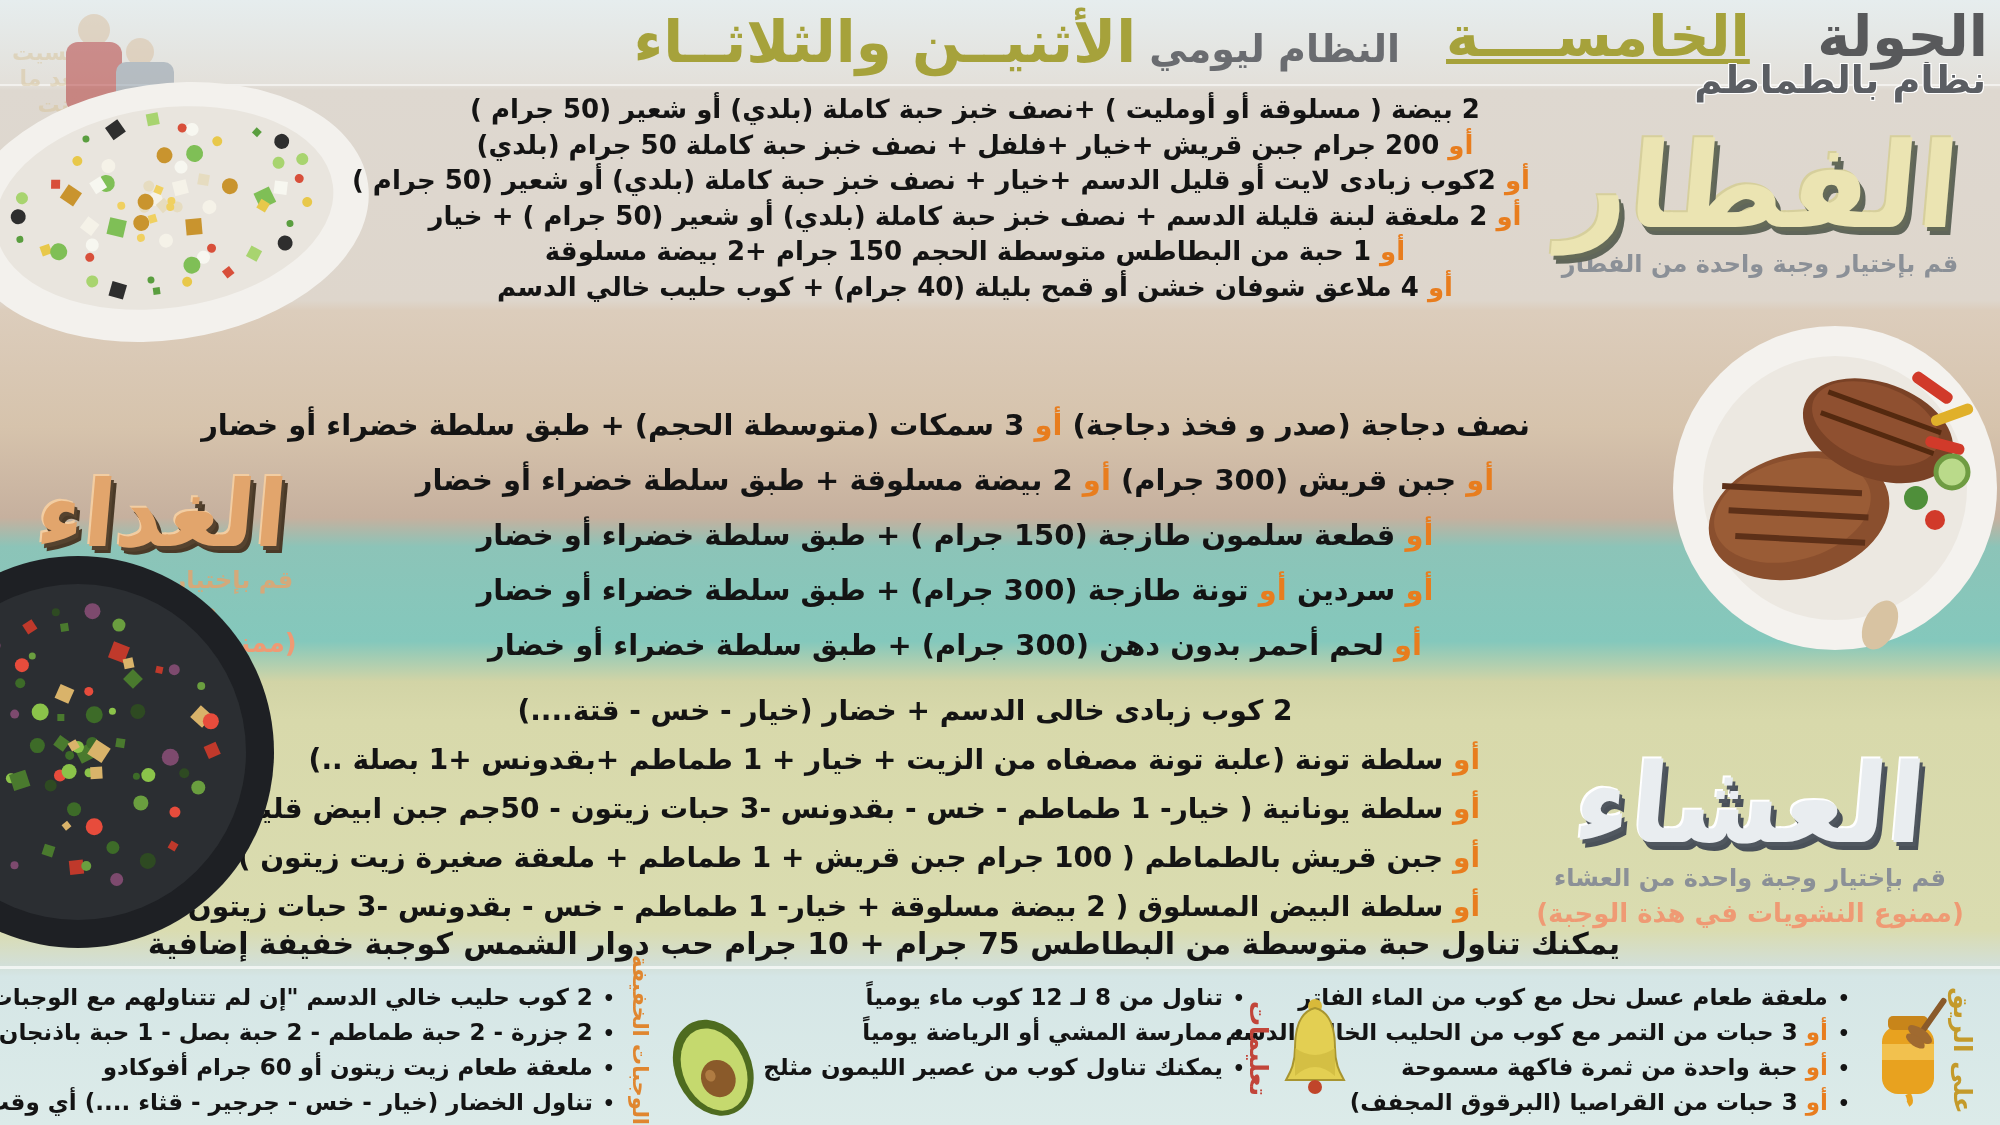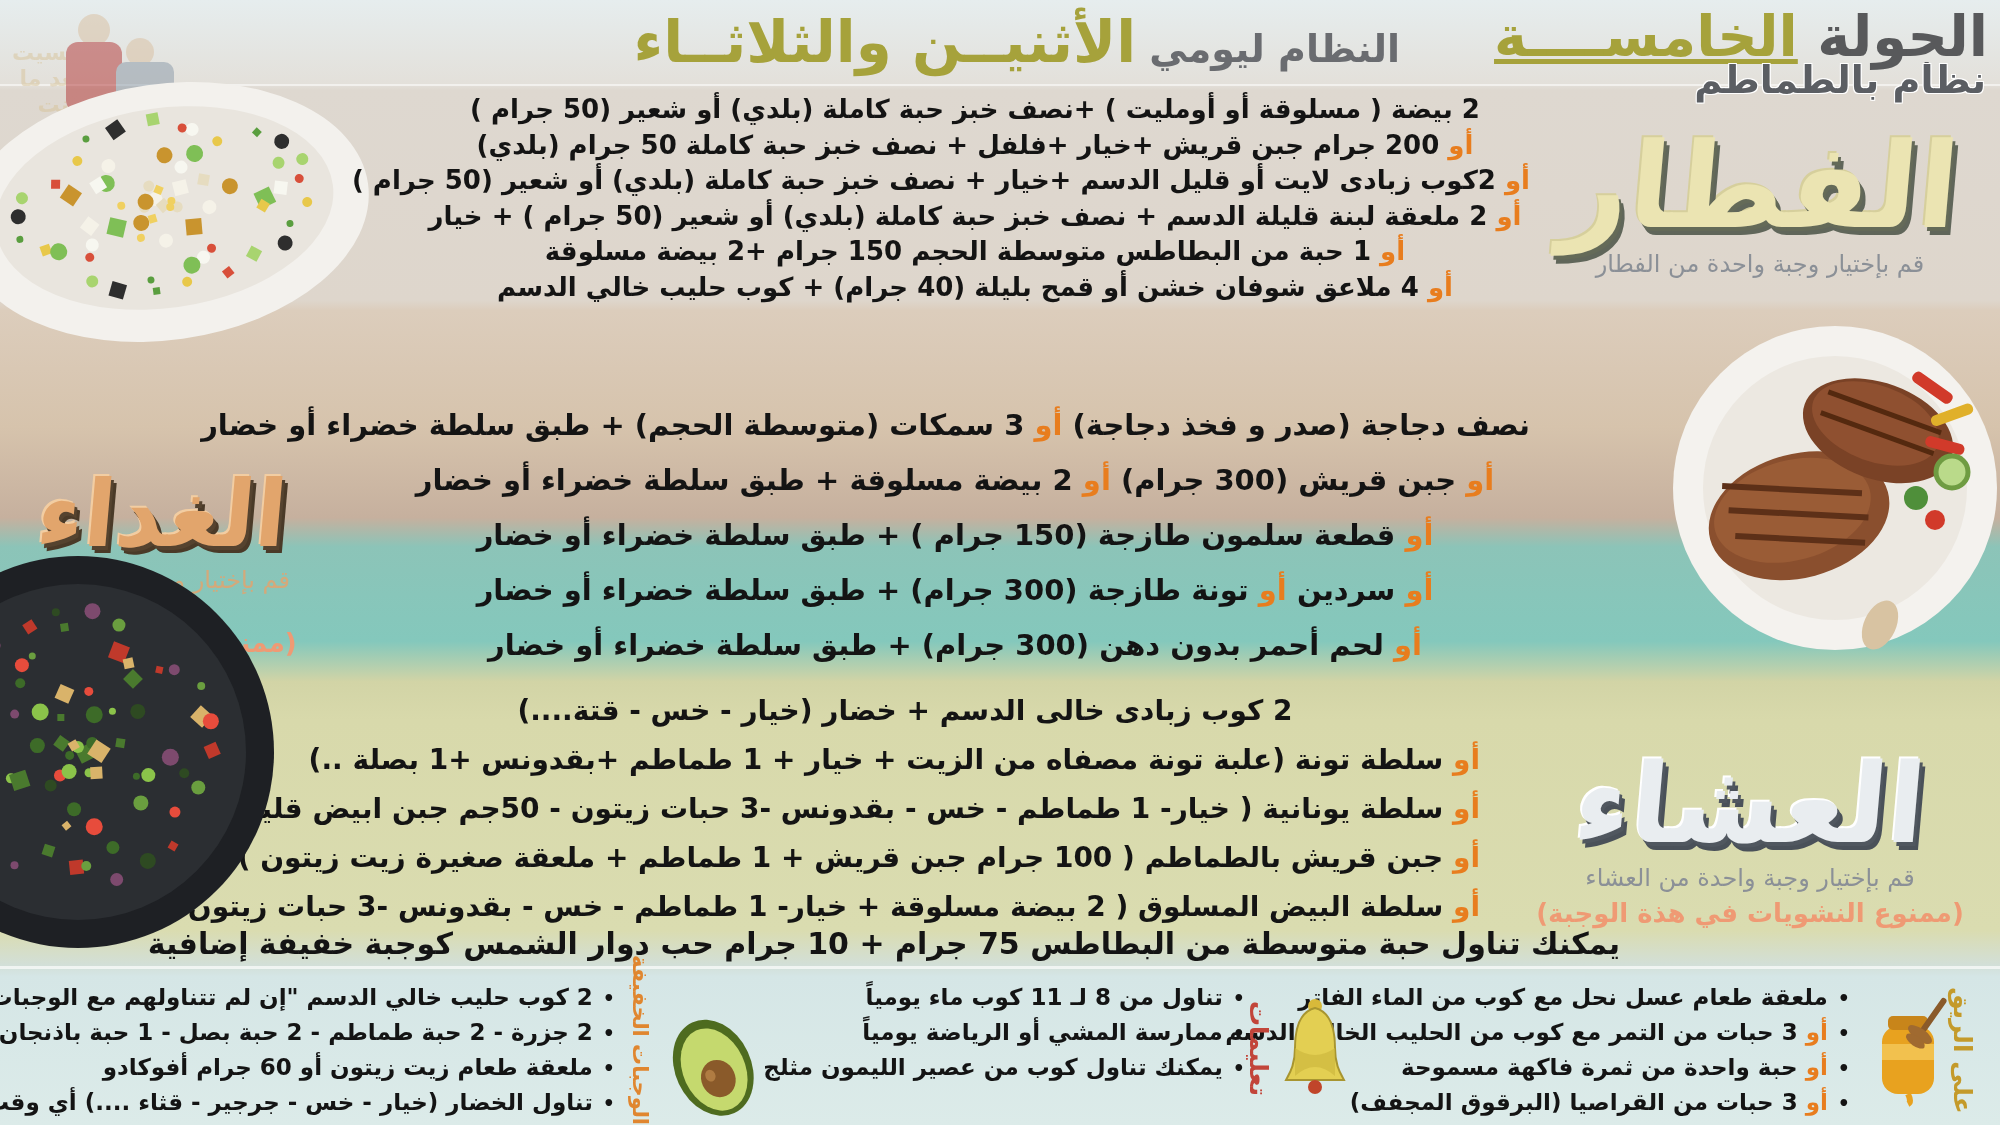--- a/index.html
+++ b/index.html
@@ -8,41 +8,41 @@
     background:linear-gradient(180deg,
       #e6edee 0%, #e3e0da 7.5%, #ded8d0 8%, #ded6cc 26.7%, #dccdbc 27.6%,
       #d6c3ac 38%, #c6b09e 46%, #8cc4b8 48.6%, #84c8bc 57%, #d2d4a6 60.6%,
       #d8d9ab 64%, #dadcb0 82.7%, #d2dfd8 85.8%, #d5e6e6 86.8%, #dcebe9 100%);}
   .divider{position:absolute;left:0;width:100%;}
   .div1{top:84px;height:2px;background:rgba(255,255,255,.55);}
   .div2{top:966px;height:3px;background:rgba(255,255,255,.65);}
 
   
   .hdr-round{position:absolute;top:4px;right:12px;font-size:56px;font-weight:700;white-space:nowrap;}
-  .hdr-round .g{color:#58595b;}
+  .hdr-round .g{color:#58595b;margin-left:48px;}
   .hdr-round .o{color:#a6a23b;text-decoration:underline;}
   .hdr-program{position:absolute;top:58px;right:14px;font-size:38px;font-weight:700;color:#5b5e63;
     text-shadow:1px 1px 0 #fff,-1px -1px 0 #fff,1px -1px 0 #fff,-1px 1px 0 #fff;}
   .hdr-center{position:absolute;top:8px;right:600px;white-space:nowrap;}
   .hdr-center .pre{font-size:38px;font-weight:700;color:#6a6c70;vertical-align:baseline;}
   .hdr-center .days{font-size:58px;font-weight:700;color:#a6a23b;}
 
   
   .logo{position:absolute;left:8px;top:4px;width:180px;height:115px;opacity:.5;}
   .logo .head{position:absolute;border-radius:50%;background:#d9bfa0;}
   .logo .body1{position:absolute;left:58px;top:38px;width:56px;height:70px;border-radius:12px;background:#b23434;}
   .logo .body2{position:absolute;left:108px;top:58px;width:58px;height:55px;border-radius:10px;background:#8898a8;}
   .logo .wtxt{position:absolute;left:4px;color:#d8c49a;font-weight:700;font-size:22px;line-height:26px;text-align:right;}
 
   
   .t3d{font-weight:700;transform:skewX(-5deg);line-height:1.02;}
   .bf-block{position:absolute;right:15px;top:126px;width:450px;text-align:center;}
   .bf-block .t3d{font-size:118px;color:#ebe4b2;
     text-shadow:3px 4px 0 #646a58,6px 8px 0 #60665a,-2px -2px 0 #d6cf9c;}
-  .sub{font-size:24px;font-weight:400;color:#8b9097;margin-top:4px;}
+  .sub{font-size:24px;font-weight:700;color:#8b9097;margin-top:4px;}
   .lu-block{position:absolute;left:12px;top:468px;width:300px;text-align:center;}
   .lu-block .t3d{font-size:92px;color:#e2a56c;text-shadow:3px 4px 0 #55432f,6px 7px 0 #4a3a28,-2px -2px 0 #f2cda2;}
   .lu-block .sub{color:#d4a97a;}
   .note{font-size:26px;font-weight:700;color:#ef9a74;margin-top:6px;}
   .di-block{position:absolute;right:15px;top:748px;width:470px;text-align:center;}
   .di-block .t3d{font-size:110px;color:#e9edf0;text-shadow:3px 4px 0 #50575f,6px 8px 0 #4a5159,-2px -2px 0 #ffffff;}
 
   
   .lines{position:absolute;direction:rtl;text-align:center;color:#141414;font-weight:700;}
   .mline{white-space:nowrap;}
@@ -324,21 +324,21 @@
     <rect x="20" y="24" width="40" height="14" rx="5" fill="#c8851a"></rect>
     <g transform="rotate(35 62 30)">
       <rect x="58" y="2" width="6" height="40" rx="3" fill="#8a5a2a"></rect>
       <ellipse cx="61" cy="46" rx="14" ry="6" fill="#a06a30"></ellipse>
       <ellipse cx="61" cy="54" rx="11" ry="5" fill="#a06a30"></ellipse>
     </g>
     <path d="M40 102 q4 8 0 10" stroke="#e8a21f" stroke-width="6" fill="none"></path>
   </svg>
 
   <div class="flist" style="right:755px;top:980px;width:600px;">
-      <div class="fitem"><span class="blt">•</span><span>تناول من 8 لـ 11 كوب ماء يومياً</span></div>
+      <div class="fitem"><span class="blt">•</span><span>تناول من 8 لـ 12 كوب ماء يومياً</span></div>
       <div class="fitem"><span class="blt">•</span><span>ممارسة المشي أو الرياضة يومياً</span></div>
       <div class="fitem"><span class="blt">•</span><span>يمكنك تناول كوب من عصير الليمون مثلج</span></div>
     </div>
   <div class="vlabel vl-inst" style="left:1183px;top:1034px;">تعليمات</div>
   <svg width="66" height="100" style="left:1282px;top:996px;" viewBox="0 0 66 100">
     <circle cx="33" cy="10" r="7" fill="#d8b93a"></circle>
     <path d="M33 12 C17 16 13 34 13 52 C13 70 7 78 4 84 L62 84 C59 78 53 70 53 52 C53 34 49 16 33 12 Z" fill="#e3cf52" stroke="#a89530" stroke-width="2"></path>
     <path d="M13 80 Q33 62 53 80 L53 52 Q33 66 13 52 Z" fill="#cdb83e" opacity="0.7"></path>
     <circle cx="33" cy="91" r="7" fill="#c0452a"></circle>
   </svg>

